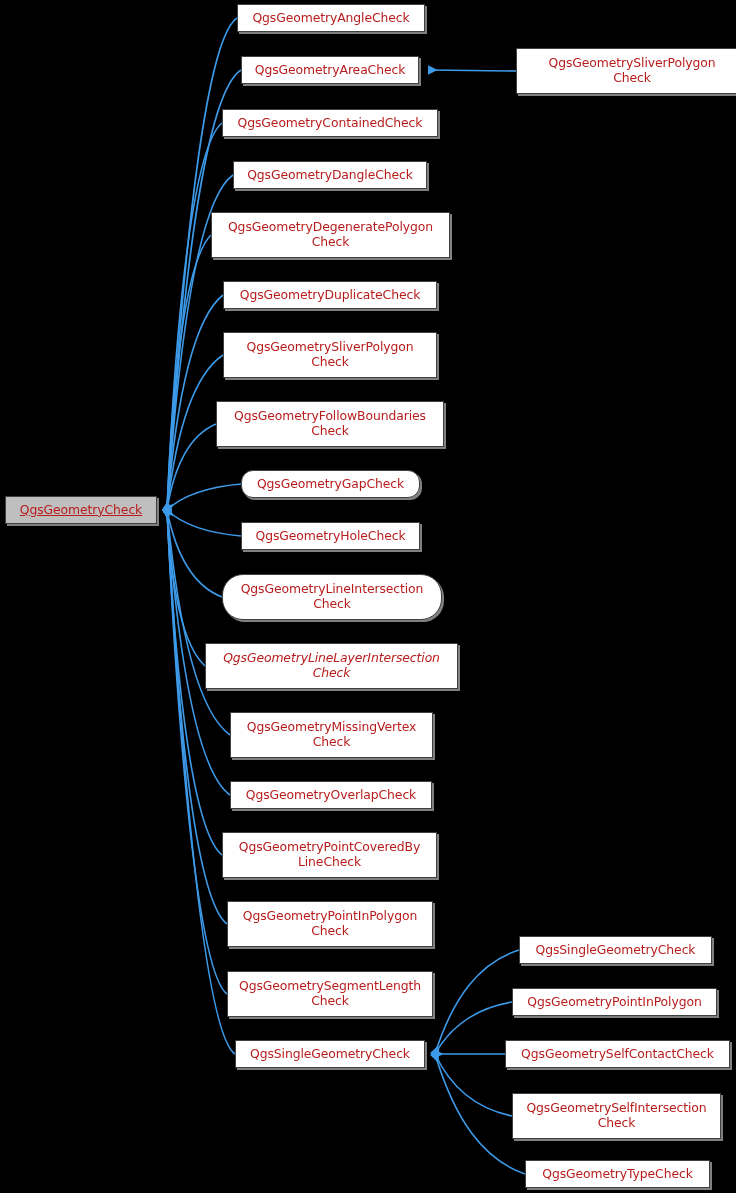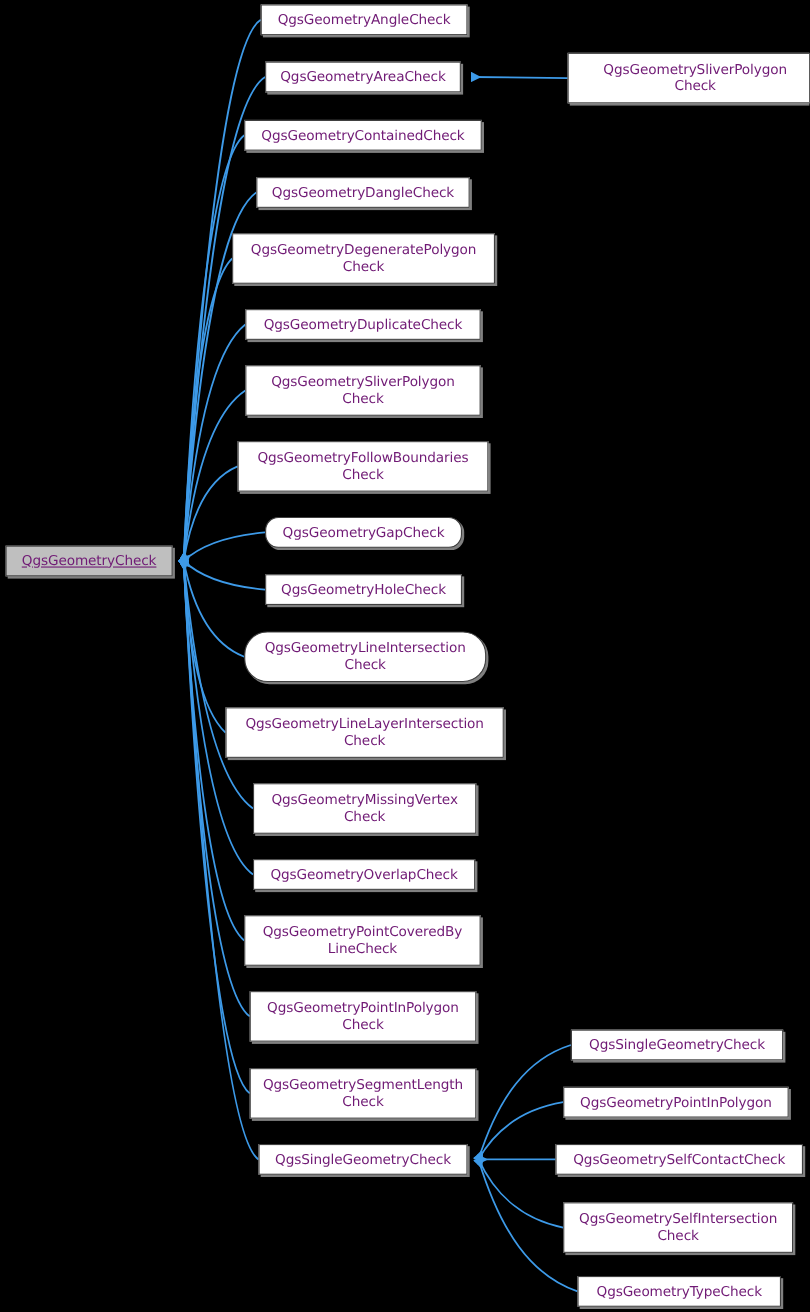--- a/index.html
+++ b/index.html
@@ -26,21 +26,21 @@
   .node-box {
     position: absolute;
     box-sizing: border-box;
     background: #ffffff;
     border: 1px solid #404040;
     box-shadow: 2px 2px 0 0 #808080;
     display: flex;
     align-items: center;
     justify-content: center;
     text-align: center;
-    color: #701a75;
+    color: #b91c1c;
     font-size: 12.4px;
     line-height: 1.18;
     letter-spacing: -0.1px;
     padding: 0 3px;
     white-space: pre-line;
     cursor: pointer;
   }
   .node-box.root-node {
     background: #bfbfbf;
   }
@@ -96,21 +96,21 @@
       <div class="node-box" style="left: 223px; top: 281px; width: 214px; height: 28px;">QgsGeometryDuplicateCheck</div>
       <div class="node-box" style="left: 223px; top: 332px; width: 214px; height: 46px;">QgsGeometrySliverPolygon
 Check</div>
       <div class="node-box" style="left: 216px; top: 401px; width: 228px; height: 46px;">QgsGeometryFollowBoundaries
 Check</div>
       <div class="node-box" style="left: 241px; top: 470px; width: 179px; height: 28px; border-radius: 12px;">QgsGeometryGapCheck</div>
       <div class="node-box root-node" style="left: 5px; top: 496px; width: 152px; height: 28px; text-decoration: underline;">QgsGeometryCheck</div>
       <div class="node-box" style="left: 241px; top: 522px; width: 179px; height: 28px;">QgsGeometryHoleCheck</div>
       <div class="node-box" style="left: 222px; top: 574px; width: 220px; height: 46px; border-radius: 21px;">QgsGeometryLineIntersection
 Check</div>
-      <div class="node-box" style="left: 205px; top: 643px; width: 253px; height: 46px;">QgsGeometryLineLayerIntersection
+      <div class="node-box" style="left: 205px; top: 643px; width: 253px; height: 46px; font-style: italic;">QgsGeometryLineLayerIntersection
 Check</div>
       <div class="node-box" style="left: 230px; top: 712px; width: 203px; height: 46px;">QgsGeometryMissingVertex
 Check</div>
       <div class="node-box" style="left: 230px; top: 781px; width: 202px; height: 28px;">QgsGeometryOverlapCheck</div>
       <div class="node-box" style="left: 222px; top: 832px; width: 215px; height: 46px;">QgsGeometryPointCoveredBy
 LineCheck</div>
       <div class="node-box" style="left: 227px; top: 901px; width: 206px; height: 46px;">QgsGeometryPointInPolygon
 Check</div>
       <div class="node-box" style="left: 519px; top: 936px; width: 193px; height: 28px;">QgsSingleGeometryCheck</div>
       <div class="node-box" style="left: 227px; top: 971px; width: 206px; height: 46px;">QgsGeometrySegmentLength

